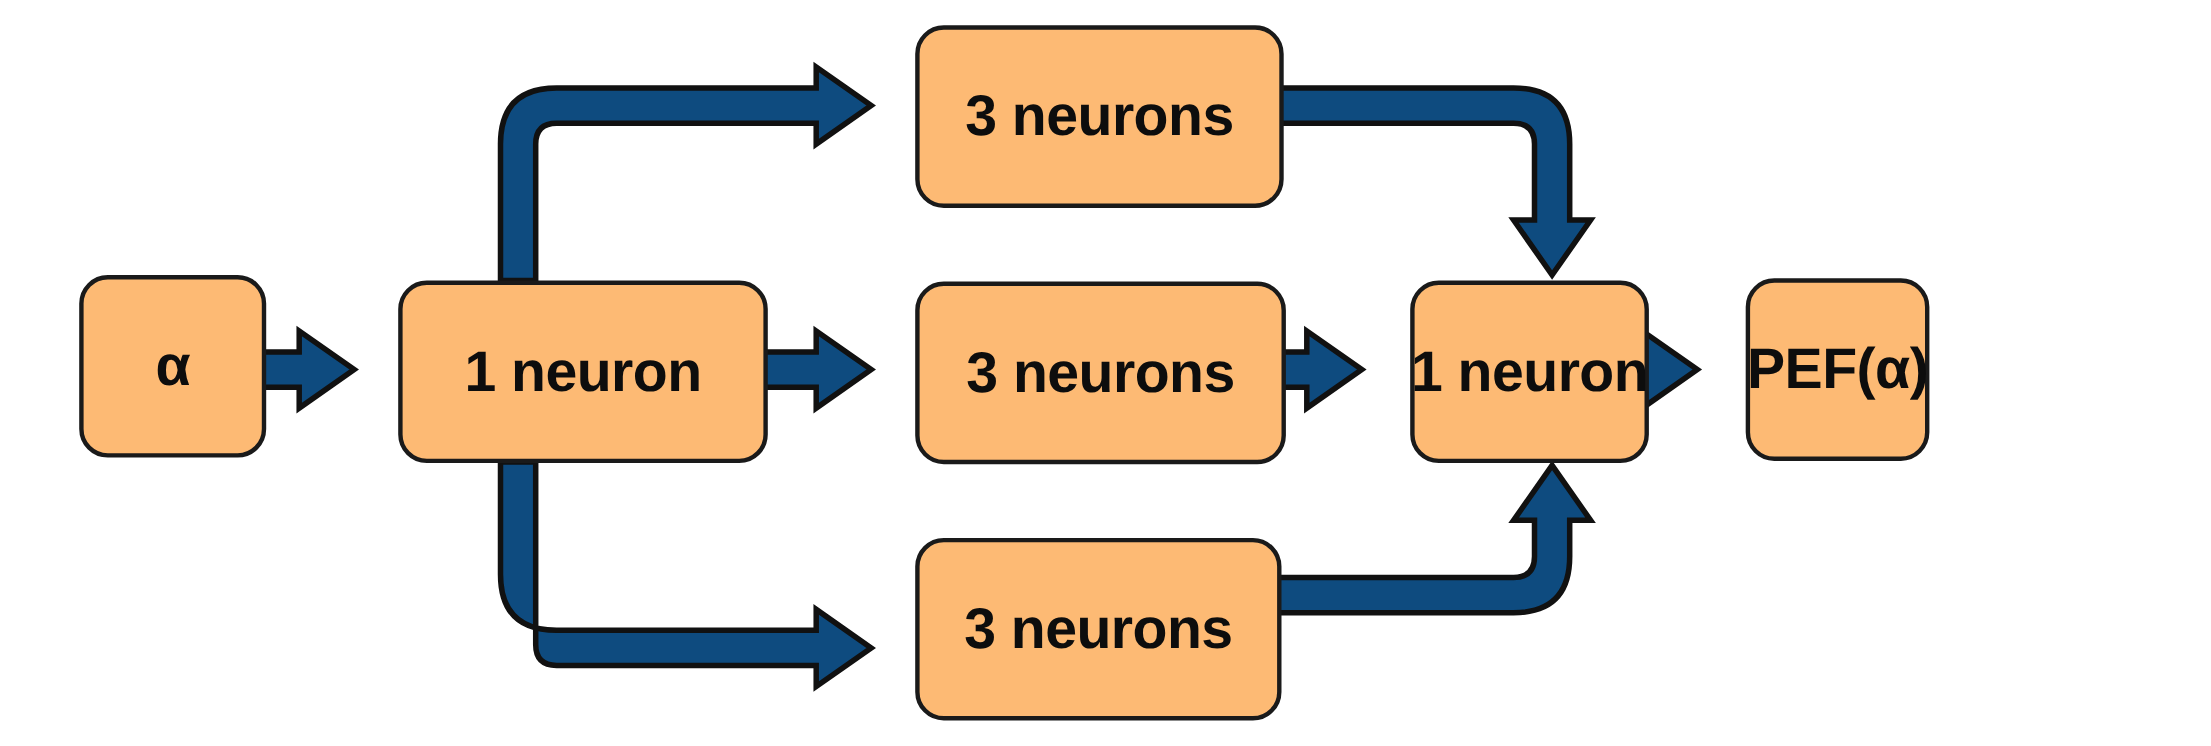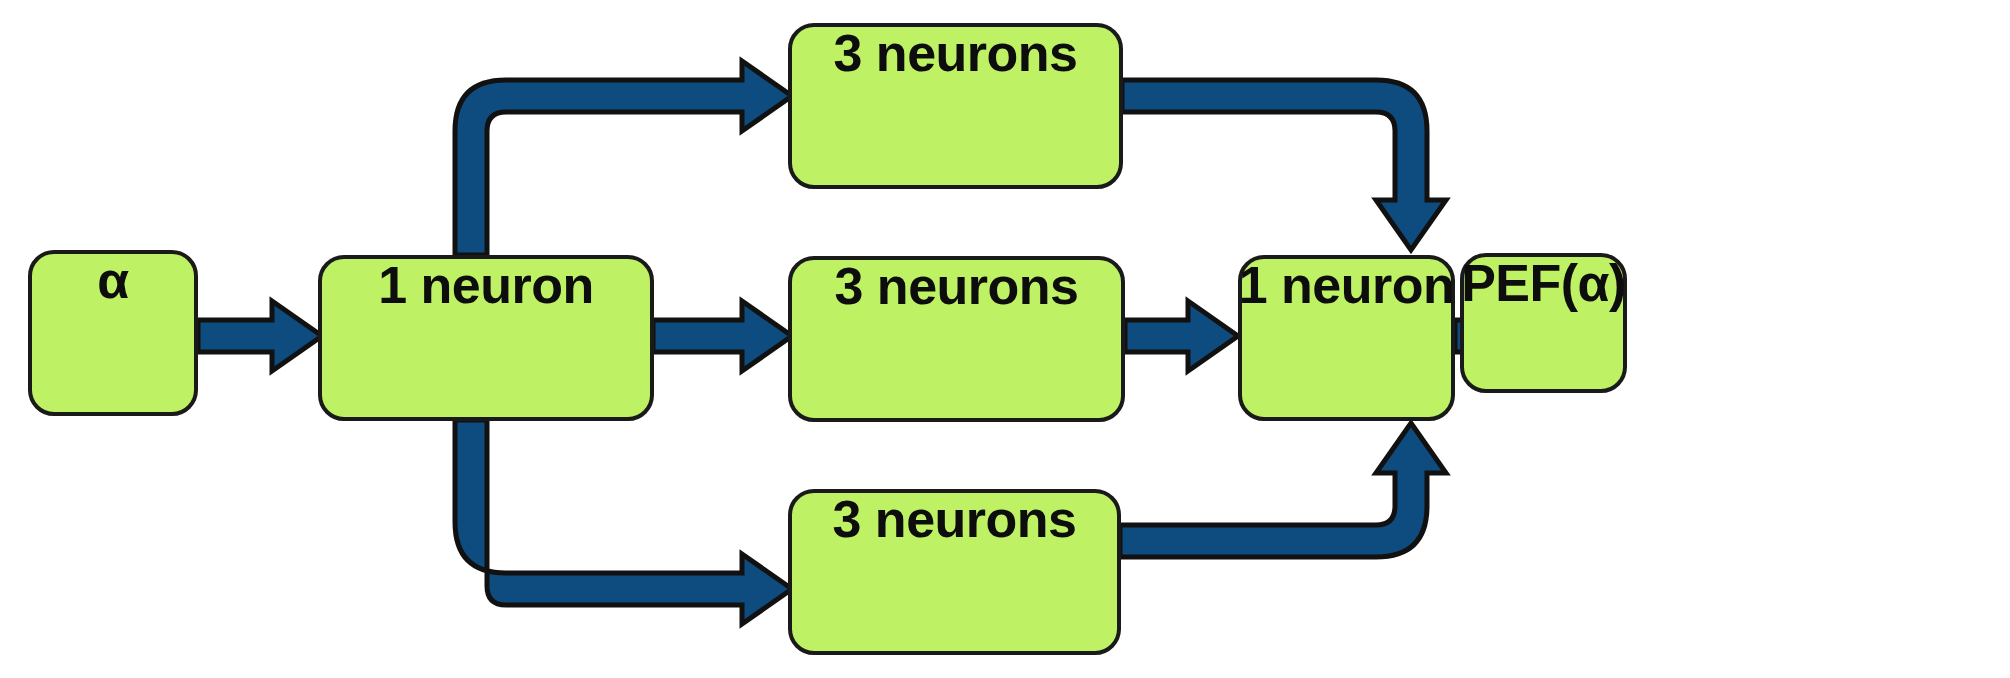--- a/index.html
+++ b/index.html
@@ -18,26 +18,28 @@
   #diagram-svg {
     position: absolute;
     left: 0;
     top: 0;
     width: 2010px;
     height: 678px;
   }
   .node-box {
     position: absolute;
     box-sizing: border-box;
-    background: #bef264;
+    background: #fdba74;
     border: 4px solid #1a1a1a;
     border-radius: 26px;
     display: flex;
+    align-items: center;
     justify-content: center;
     z-index: 3;
+    margin-left: 44px;
   }
   .node-label {
     font-family: "Liberation Sans", sans-serif;
     font-weight: bold;
     font-size: 52px;
     color: #0d0d0d;
     line-height: 1;
     letter-spacing: -0.5px;
     white-space: nowrap;
     user-select: none;
@@ -144,17 +146,17 @@
   </div>
 
   <div class="node-box" style="left:788px; top:489px; width:333px; height:166px;">
     <span class="node-label">3 neurons</span>
   </div>
 
   <div class="node-box" style="left:1238px; top:255px; width:217px; height:166px;">
     <span class="node-label">1 neuron</span>
   </div>
 
-  <div class="node-box" style="left:1460px; top:253px; width:167px; height:140px;">
+  <div class="node-box" style="left:1543px; top:253px; width:167px; height:166px;">
     <span class="node-label">PEF(α)</span>
   </div>
 
 </div>
 
 </body></html>

